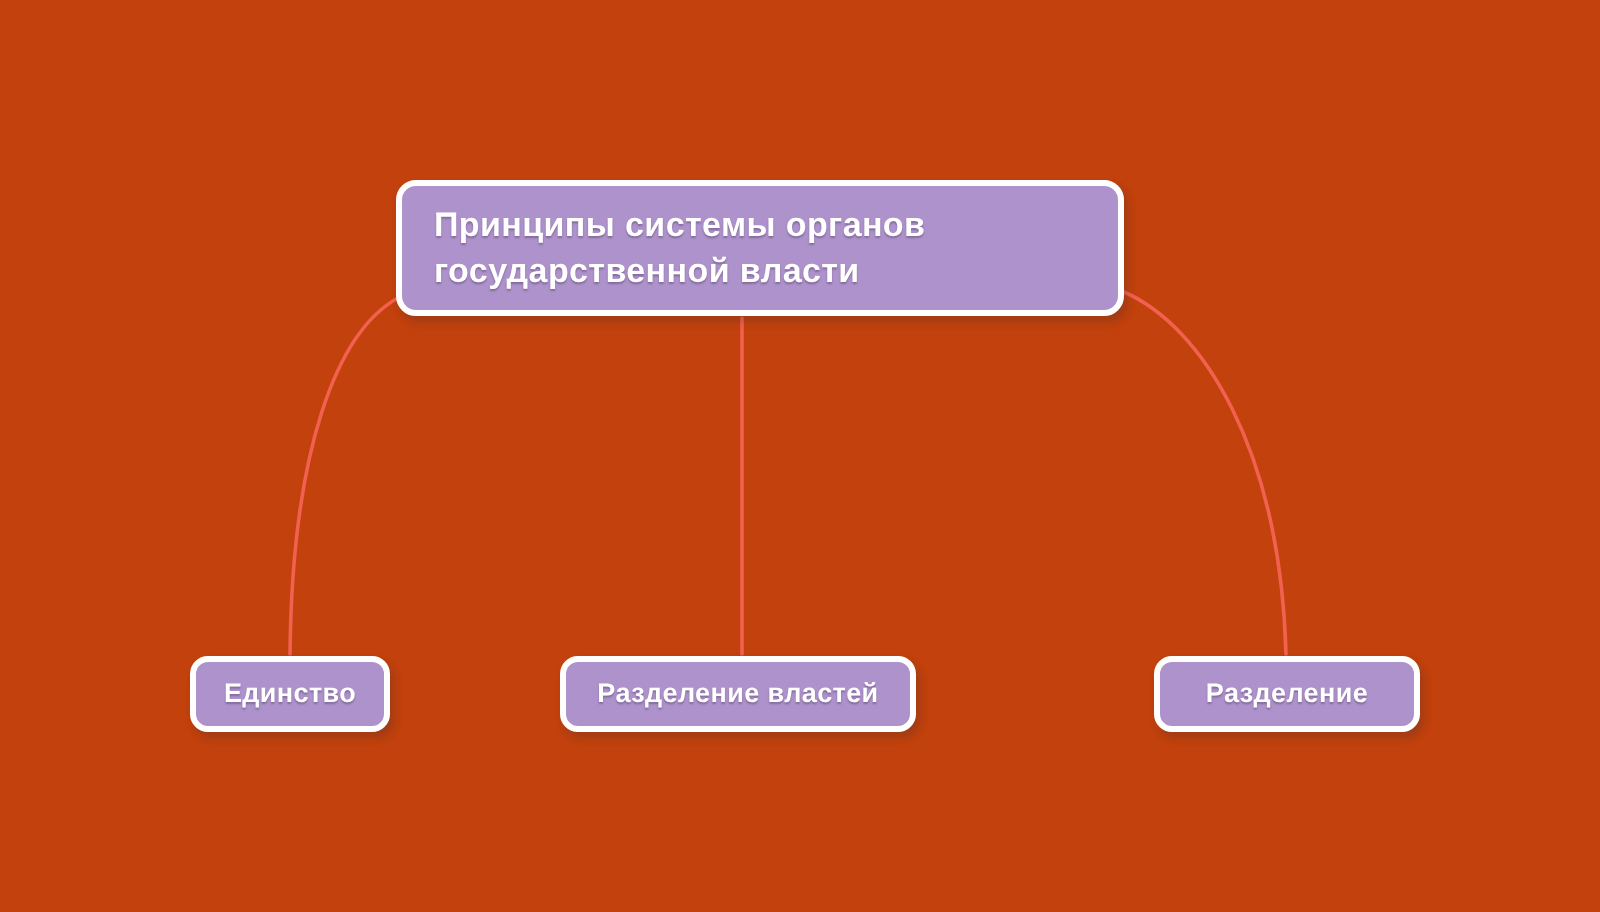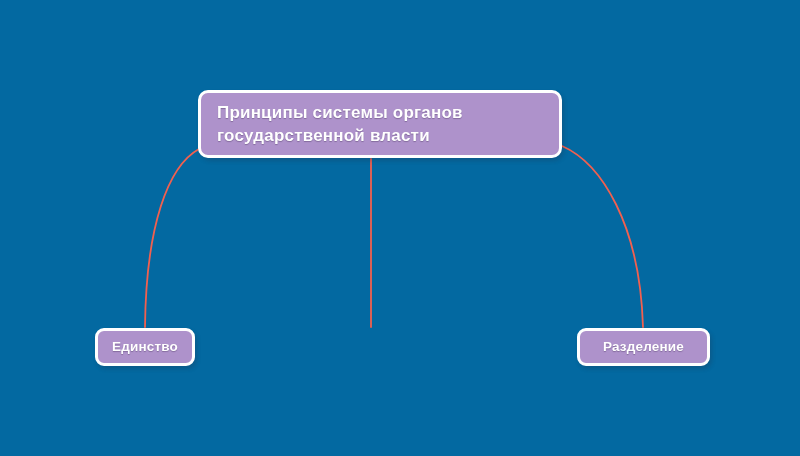--- a/index.html
+++ b/index.html
@@ -9,21 +9,21 @@
   body {
     width: 800px;
     height: 456px;
     overflow: hidden;
     font-family: "Liberation Sans", sans-serif;
   }
   #canvas {
     position: relative;
     width: 800px;
     height: 456px;
-    background: #0369a1;
+    background: #c2410c;
     overflow: hidden;
   }
   #connectors {
     position: absolute;
     left: 0;
     top: 0;
     width: 800px;
     height: 456px;
     pointer-events: none;
   }
@@ -85,18 +85,21 @@
 
   <div class="node" id="root-node">
     <span class="node-label">Принципы системы органов
 государственной власти</span>
   </div>
 
   <div class="node child-node" id="child-node-0">
     <span class="node-label">Единство</span>
   </div>
 
+  <div class="node child-node" id="child-node-1">
+    <span class="node-label">Разделение властей</span>
+  </div>
 
   <div class="node child-node" id="child-node-2">
     <span class="node-label">Разделение</span>
   </div>
 
 </div>
 
 </body></html>

